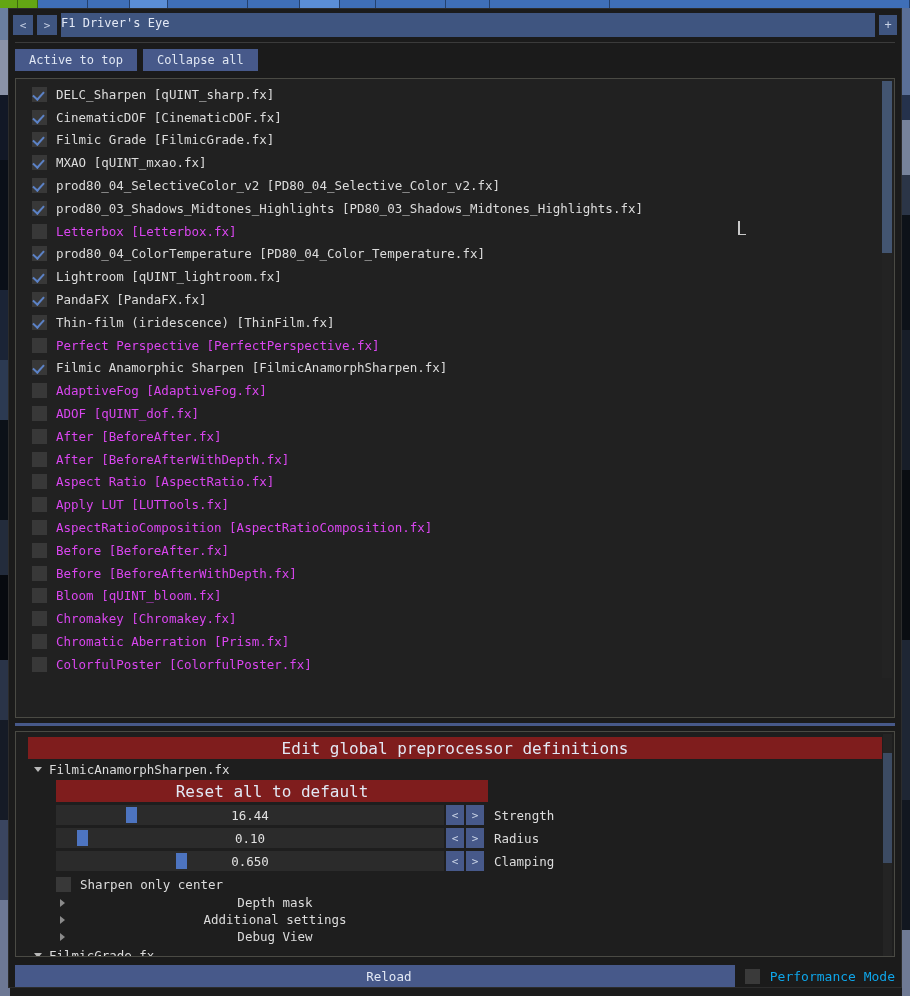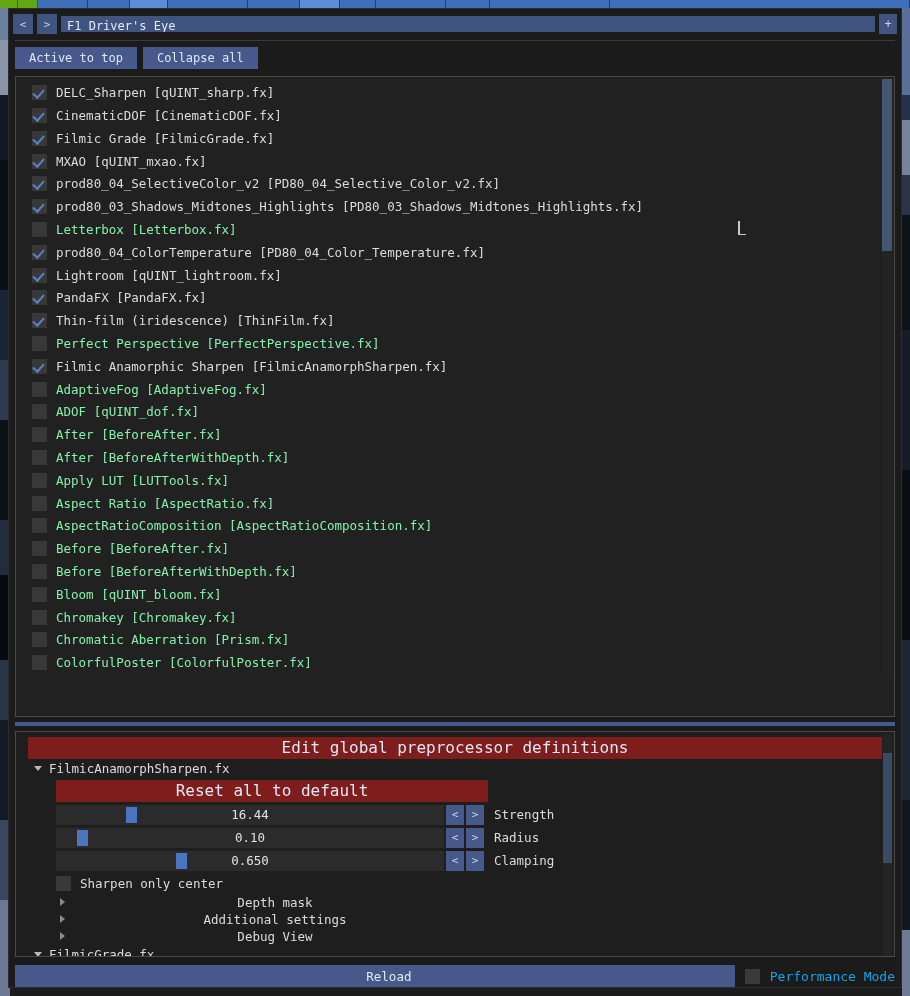--- a/index.html
+++ b/index.html
@@ -102,26 +102,25 @@
   .navbtn {
     width: 20px; height: 20px;
     background: #3f5580;
     color: #c8d2e6;
     font-size: 11px;
     display: flex; align-items: center; justify-content: center;
     line-height: 1;
     flex: 0 0 auto;
   }
   #preset-path {
-    flex: 1 1 auto; height: 16px;
+    flex: 1 1 auto; height: 24px;
     background: #3f5580;
     color: #e3e9f5;
     font-size: 12px;
     line-height: 20px;
-    padding-left: 6px;
     white-space: nowrap; overflow: hidden;
   }
   #preset-add {
     width: 18px; height: 20px;
     background: #3f5580;
     color: #c8d2e6;
     font-size: 12px;
     display: flex; align-items: center; justify-content: center;
     flex: 0 0 auto;
   }
@@ -187,21 +186,21 @@
   .fx-box.on::after {
     content: "";
     position: absolute;
     left: 3px; top: 2px;
     width: 5px; height: 9px;
     border: solid #5c82c6;
     border-width: 0 2.4px 2.4px 0;
     transform: rotate(42deg);
   }
   .fx-label { font-size: 12.5px; color: #dcdcdc; white-space: nowrap; }
-  .fx-row.off .fx-label { color: #86efac; }
+  .fx-row.off .fx-label { color: #d946ef; }
 
   
   #fx-scroll {
     position: absolute; right: 2px; top: 2px;
     width: 10px; height: 597px;
     background: #232323;
   }
   #fx-thumb {
     position: absolute; left: 0; top: 0;
     width: 10px; height: 172px;
@@ -457,25 +456,25 @@
           <div class="fx-row off">
             <div class="fx-box"></div>
             <div class="fx-label">After [BeforeAfter.fx]</div>
           </div>
           <div class="fx-row off">
             <div class="fx-box"></div>
             <div class="fx-label">After [BeforeAfterWithDepth.fx]</div>
           </div>
           <div class="fx-row off">
             <div class="fx-box"></div>
+            <div class="fx-label">Aspect Ratio [AspectRatio.fx]</div>
+          </div>
+          <div class="fx-row off">
+            <div class="fx-box"></div>
             <div class="fx-label">Apply LUT [LUTTools.fx]</div>
-          </div>
-          <div class="fx-row off">
-            <div class="fx-box"></div>
-            <div class="fx-label">Aspect Ratio [AspectRatio.fx]</div>
           </div>
           <div class="fx-row off">
             <div class="fx-box"></div>
             <div class="fx-label">AspectRatioComposition [AspectRatioComposition.fx]</div>
           </div>
           <div class="fx-row off">
             <div class="fx-box"></div>
             <div class="fx-label">Before [BeforeAfter.fx]</div>
           </div>
           <div class="fx-row off">

